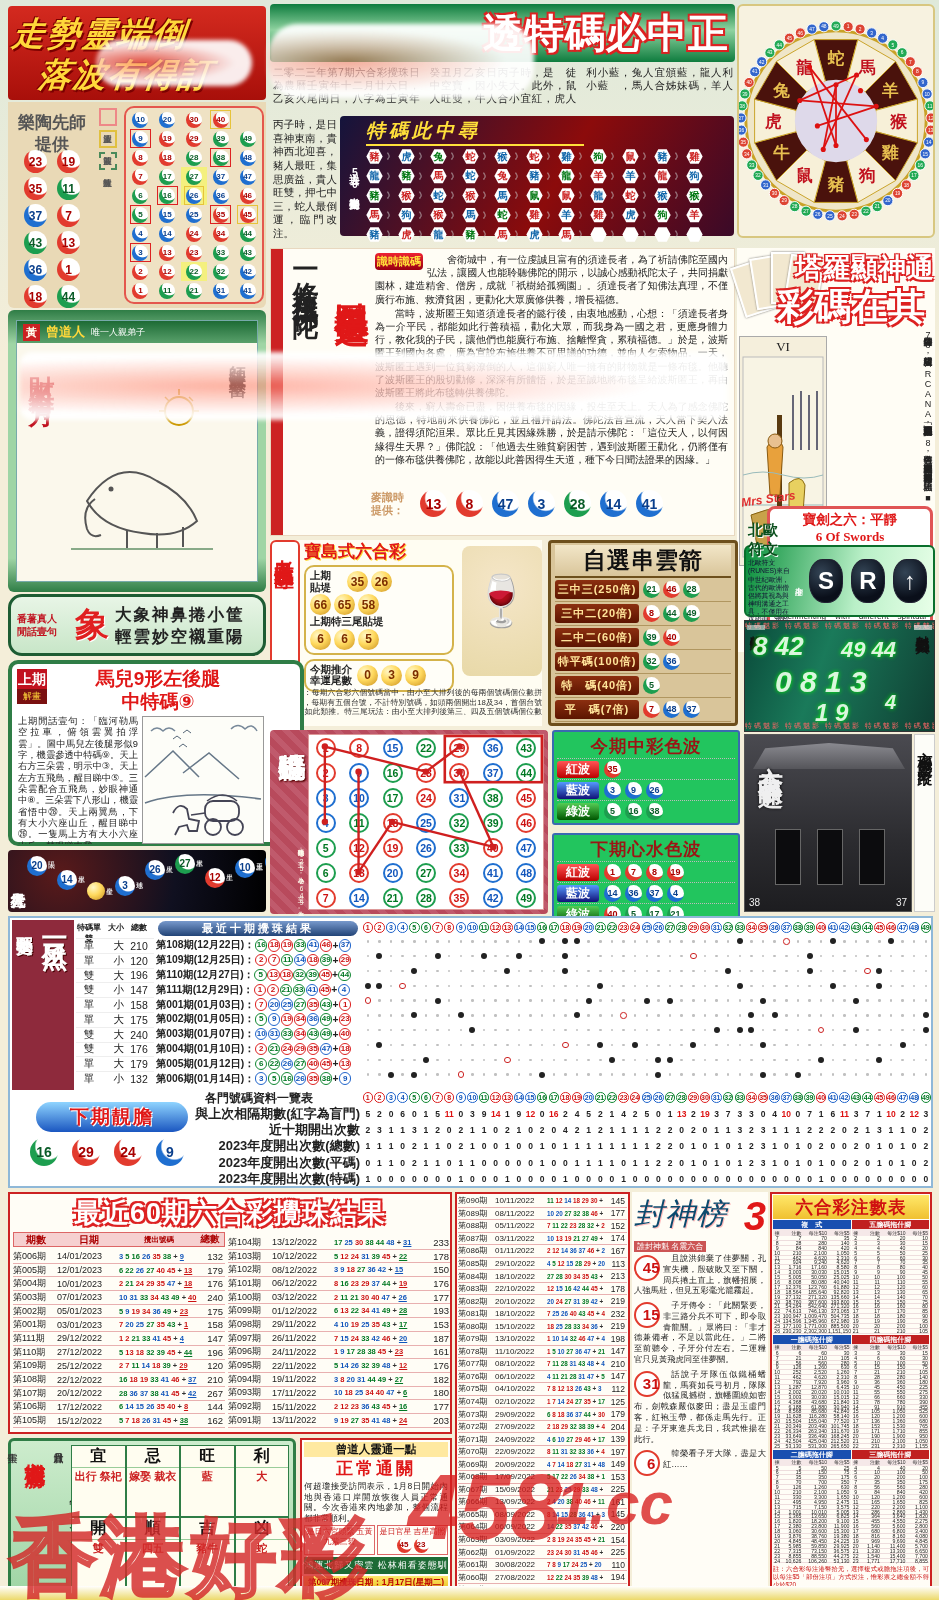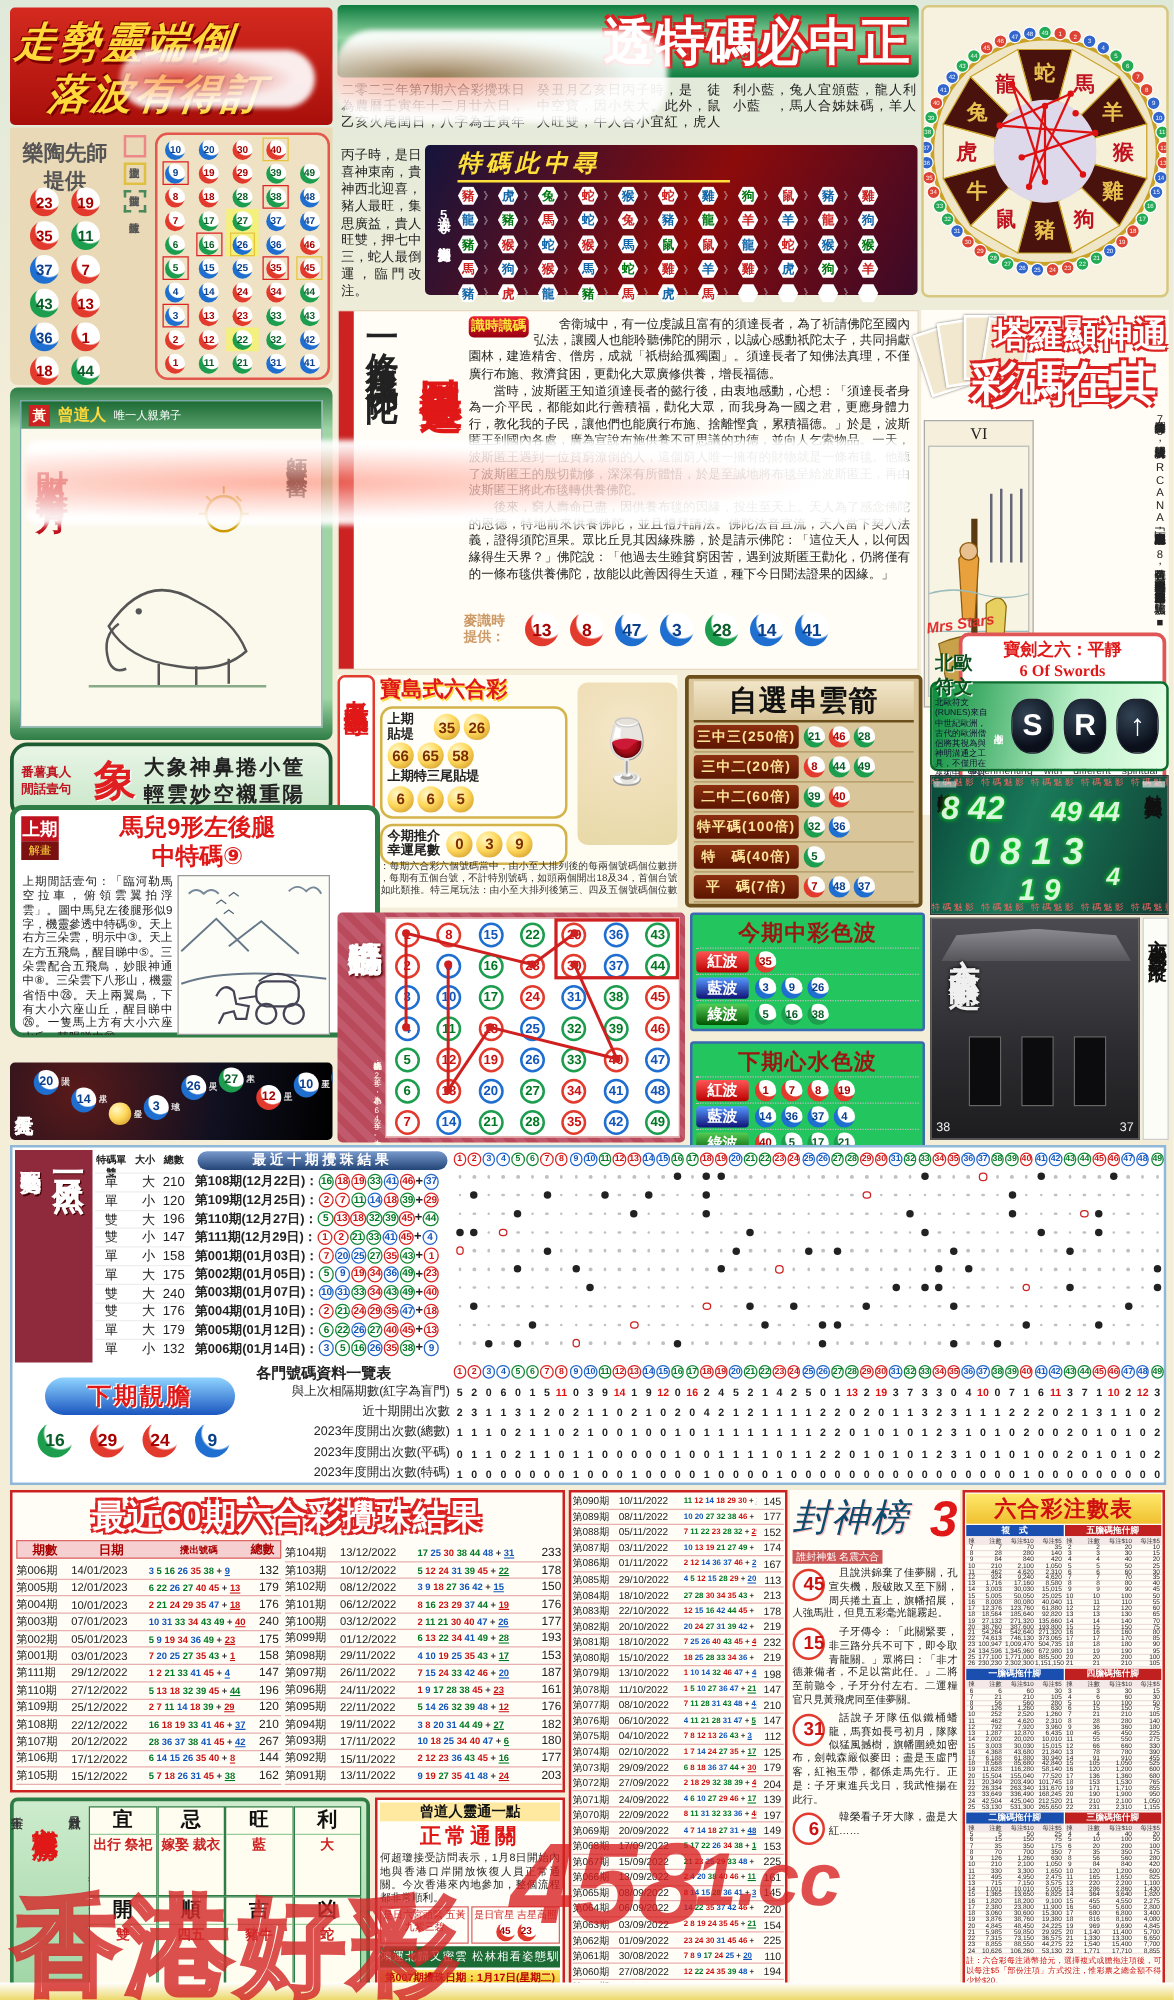--- a/index.html
+++ b/index.html
@@ -57,21 +57,21 @@
 #scroll-strip .yy{color:#ffd83a;font-weight:bold;font-size:13px}
 .scroll-v{position:absolute;font-weight:bold}
 #sv-left{left:8px;top:34px;font-size:26px;color:#c1121f;letter-spacing:6px}
 #sv-right{right:8px;top:30px;font-size:17px;color:#333;letter-spacing:4px}
 
 #proverb{left:8px;top:594px;width:258px;height:62px;background:linear-gradient(#e8f5e6,#c8e6c8);border:3px solid #1d5c33;border-radius:14px;display:flex;align-items:center;padding:2px 6px;gap:6px}
 #proverb .who{font-size:10px;font-weight:bold;color:#c1121f;width:52px;line-height:1.3}
 #proverb .big{font-size:34px;font-weight:bold;color:#e02020;text-shadow:1px 1px 0 #fff}
 #proverb .lines{font-size:16.5px;font-weight:bold;color:#222;letter-spacing:2px;line-height:1.35}
 
-#review{left:8px;top:644px;width:296px;height:186px;border:4px solid #2f7d46;border-radius:10px;background:#fff}
+#review{left:8px;top:660px;width:296px;height:186px;border:4px solid #2f7d46;border-radius:10px;background:#fff}
 #rev-tag{position:absolute;left:5px;top:5px;width:30px;text-align:center}
 #rev-tag .a{background:#c1121f;color:#fff;font-weight:bold;font-size:14px;padding:2px 0;line-height:1.15}
 #rev-tag .b{background:#7a1010;color:#ffd83a;font-size:9px;padding:1px 0}
 #rev-head{position:absolute;left:40px;top:4px;width:212px;text-align:center;font-size:19px;font-weight:bold;color:#e01818;line-height:1.2}
 #rev-body{position:absolute;left:6px;top:52px;width:120px;height:128px;font-size:9.3px;line-height:1.22;text-align:justify;overflow:hidden}
 #rev-draw{position:absolute;left:130px;top:52px;width:122px;height:128px;border:1px solid #999;background:#fdfdf8}
 
 #planets{left:8px;top:850px;width:258px;height:62px;background:radial-gradient(circle at 20% 40%,#5a1a1a,#101020 55%,#000);border-radius:4px;display:flex;align-items:center;overflow:hidden}
 #planets .side{font-size:15px;font-weight:bold;color:#fff;width:20px;line-height:1;letter-spacing:0}
 #p-items{flex:1;display:flex;align-items:flex-start;height:100%;padding-top:2px}
@@ -149,21 +149,21 @@
 #matrix{position:absolute;left:352px;top:3px;width:570px}
 .mxrow{display:flex;height:14.8px;align-items:center}
 .mxhead{display:flex;height:13px;align-items:center}
 .mxc{width:11.63px;display:flex;align-items:center;justify-content:center;flex:none}
 .mxhead .cn{width:10.5px;height:10.5px;font-size:6.5px;border-width:1px}
 .dot-m{width:6px;height:6px;border-radius:50%;background:#222}
 .dot-s{width:6.5px;height:6.5px;border-radius:50%;border:1.6px solid #c22;background:#fff}
 .dot-n{width:2.5px;height:2.5px;border-radius:50%;background:#c0c0c0}
 #sum-title{position:absolute;left:146px;top:172px;width:206px;text-align:center;font-size:12px;font-weight:bold}
 #stat-labels{position:absolute;left:66px;top:188px;width:284px;text-align:right}
-#stat-labels div{height:16.2px;font-size:10px;font-weight:normal;line-height:16.2px;white-space:nowrap}
+#stat-labels div{height:16.2px;font-size:13px;font-weight:bold;line-height:16.2px;white-space:nowrap}
 #stat-vals{position:absolute;left:352px;top:188px;width:570px}
 .strow{display:flex;height:16.2px;align-items:center}
 .strow .mxc{font-size:8.5px;font-weight:bold}
 .strow .red{color:#d11}
 #matrix2{position:absolute;left:352px;top:173px;width:570px}
 #pick-pill{position:absolute;left:26px;top:184px;width:152px;height:30px;background:linear-gradient(#8fd4ff,#1a56c0);border-radius:15px;display:flex;align-items:center;justify-content:center}
 #pick-pill span{font-size:19px;font-weight:bold;color:#e01818;text-shadow:1px 1px 0 #fff,-1px -1px 0 #fff;letter-spacing:2px}
 #pick-balls{position:absolute;left:20px;top:220px;display:flex;gap:14px}
 
 #t60{left:8px;top:1192px;width:444px;height:242px;border:2.5px solid #cc2222;background:#fffdf6;overflow:hidden}

